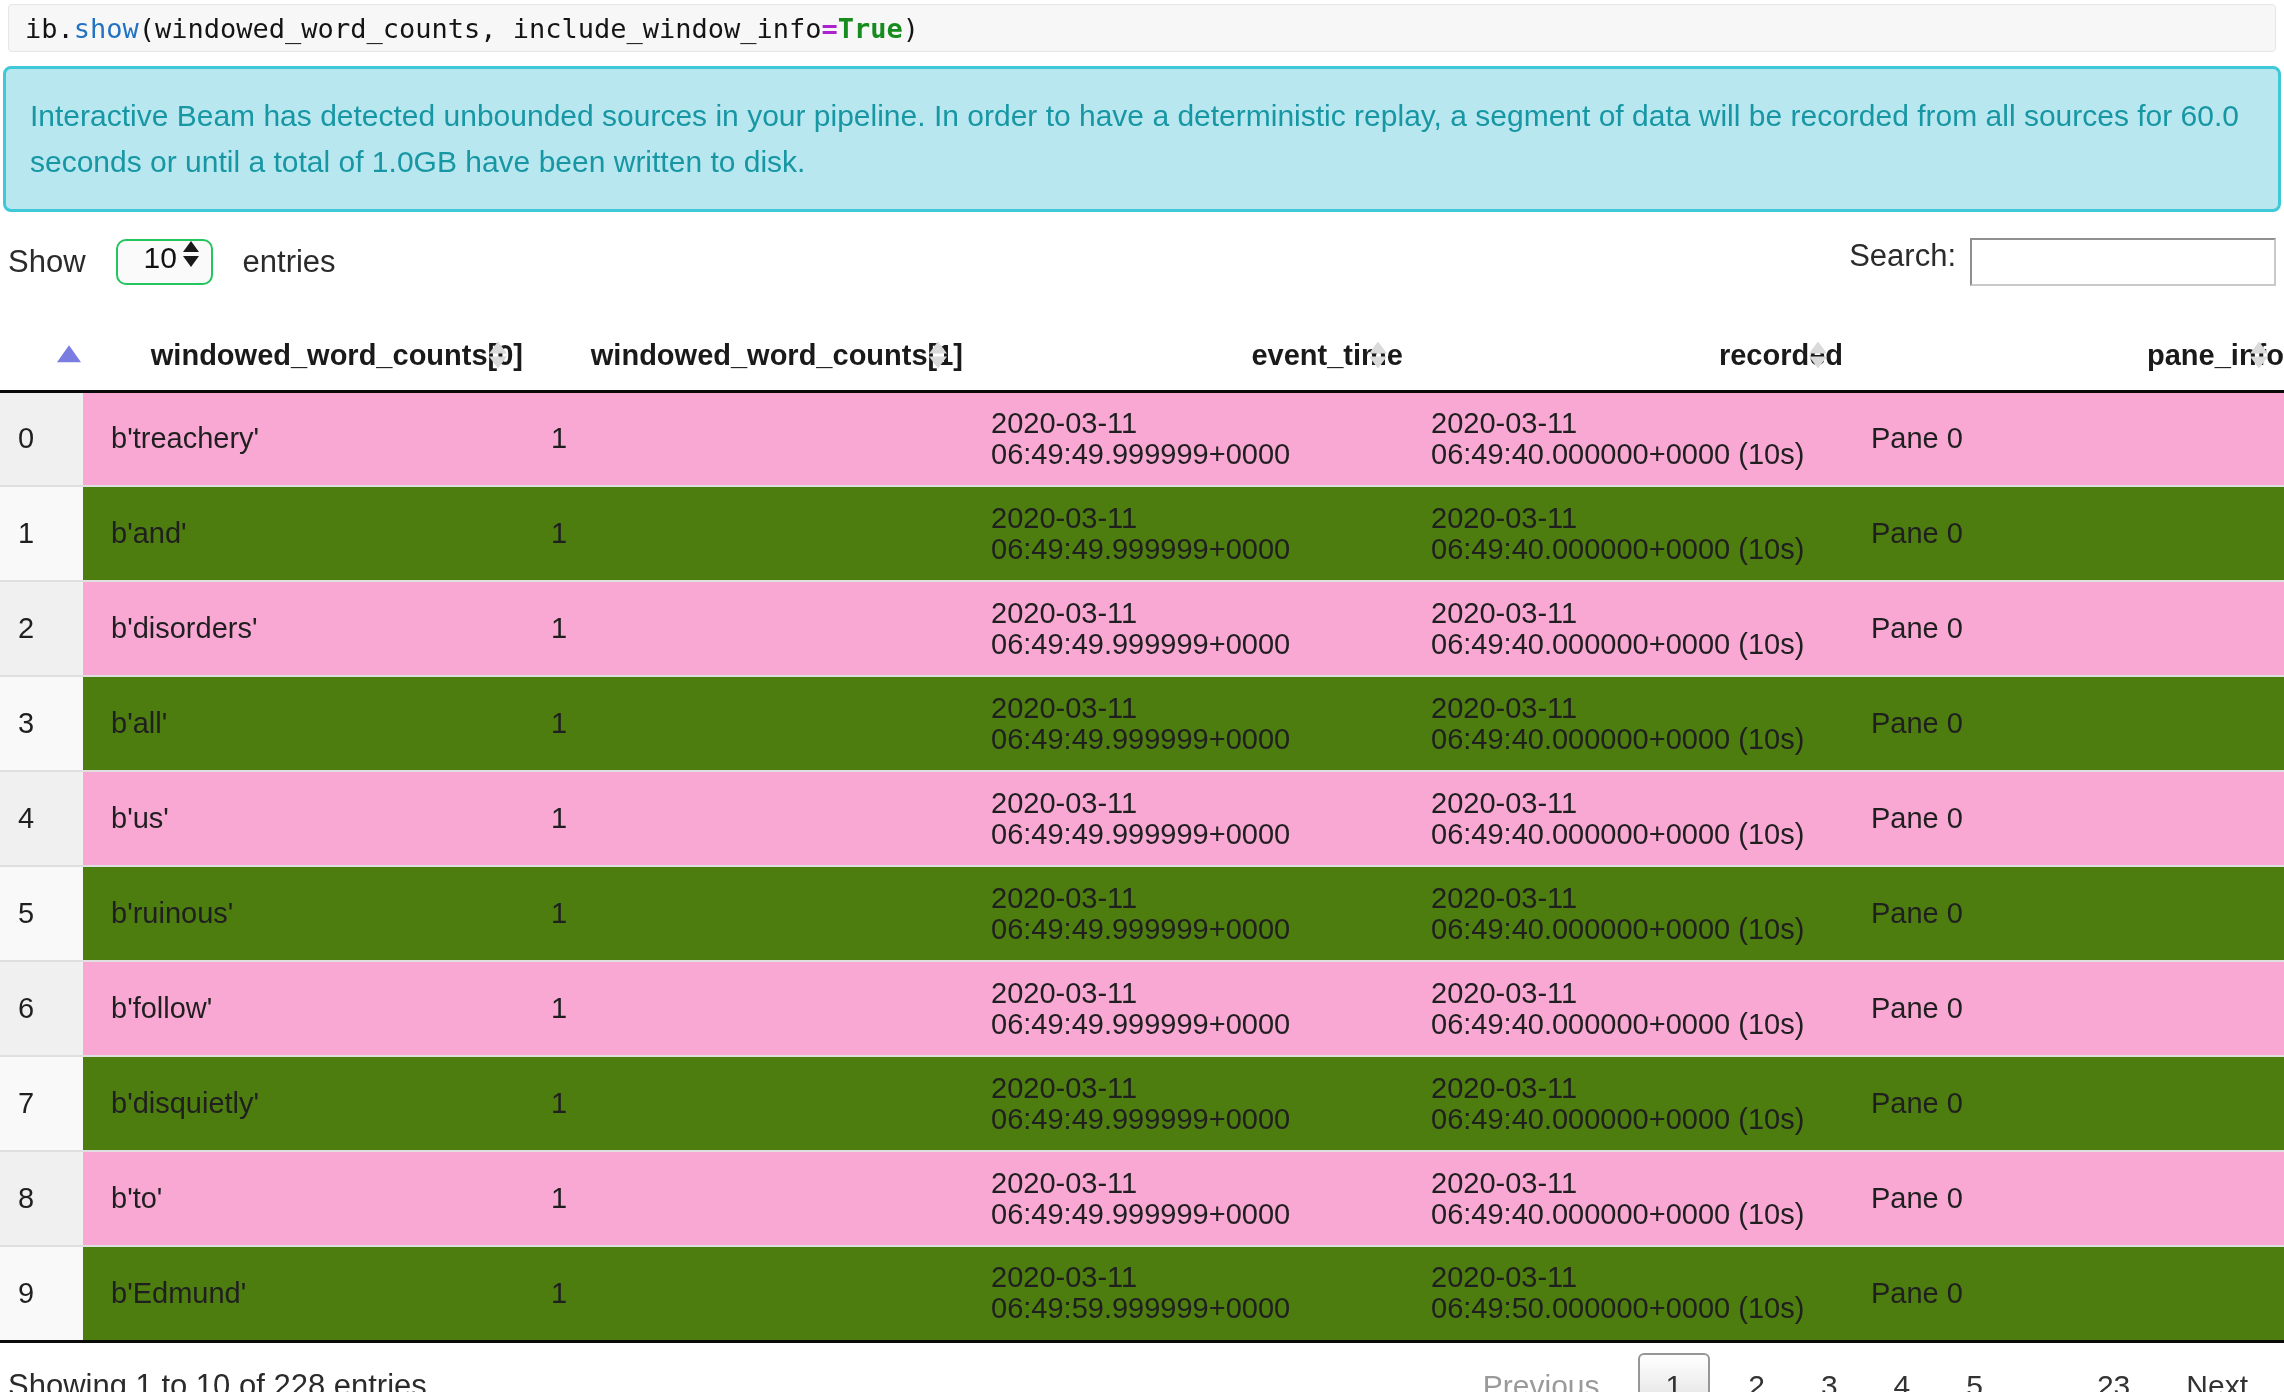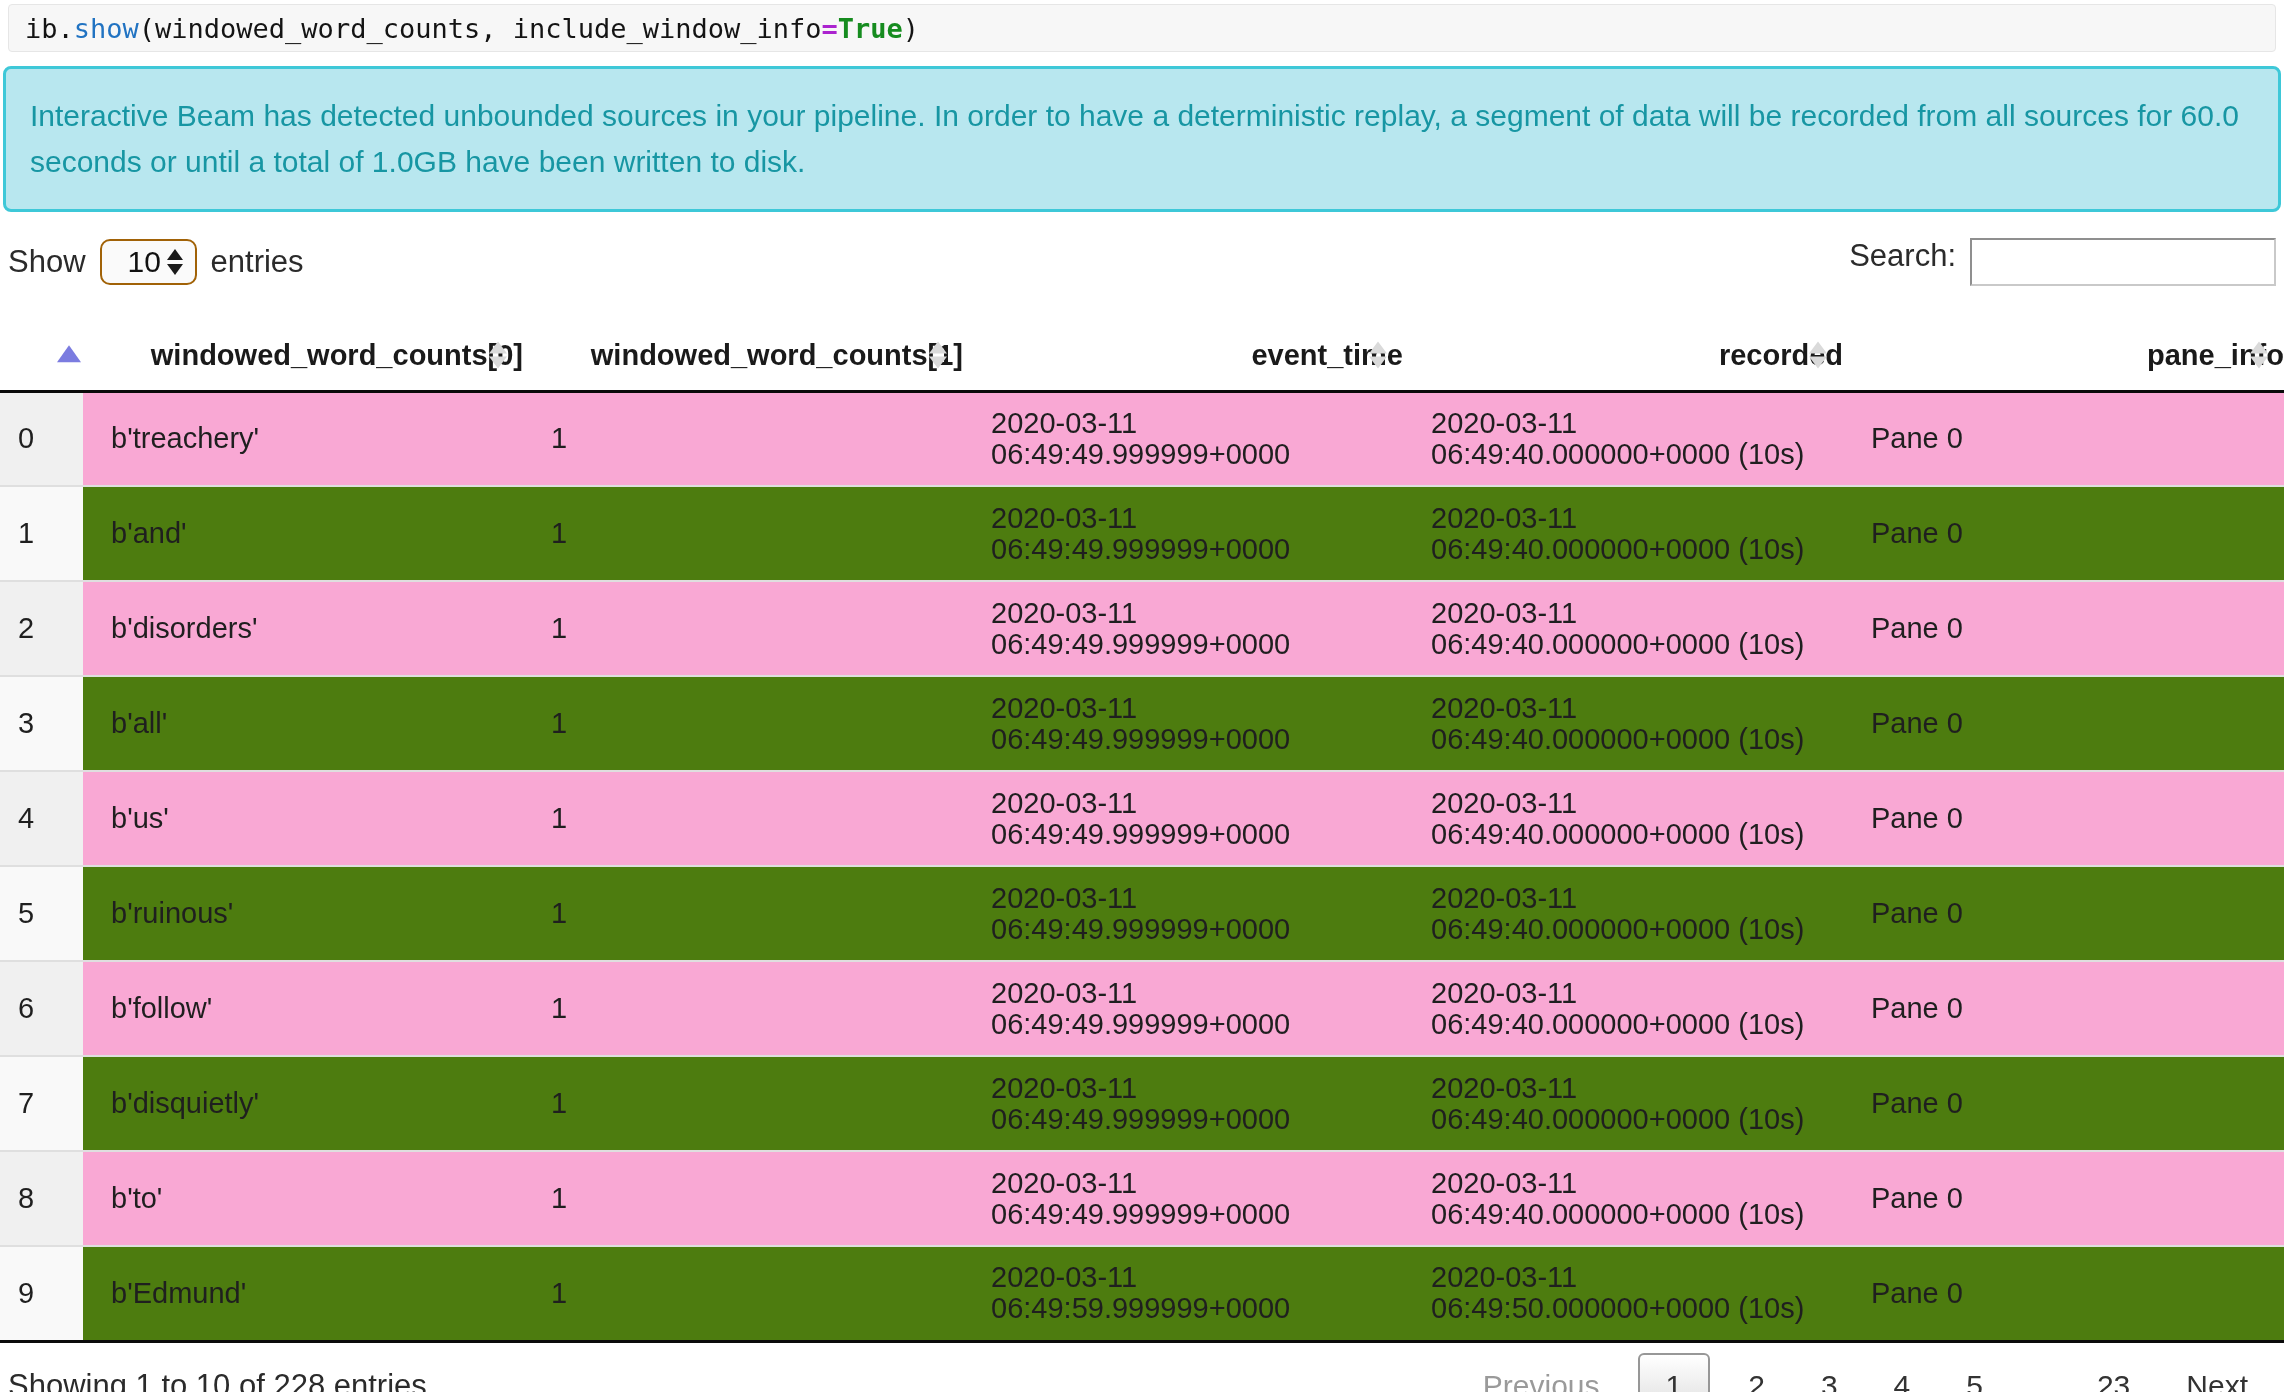--- a/index.html
+++ b/index.html
@@ -18,23 +18,23 @@
 
   
   .banner { margin: 14px 3px 0 3px; background: #b8e7ef; border: 3px solid #3ec8d8;
             border-radius: 8px; padding: 24px 24px; color: #1796a3;
             font-size: 30px; line-height: 46px; }
 
   
   .controls { margin: 24px 8px 0 8px; height: 52px;
               display: flex; align-items: center; justify-content: space-between; }
   .length-control { display: flex; align-items: center; font-size: 31px; color: #2b2b2b; }
-  .page-size { margin: 0 14px; width: 97px; height: 46px; background: #fafafa;
-               border: 2px solid #a16207; border-radius: 10px;
-               display: flex; align-items: center; padding: 0 12px 0 26px; cursor: default; }
+  .page-size { margin: 0 30px; width: 97px; height: 46px; background: #fafafa;
+               border: 2px solid #22c55e; border-radius: 10px;
+               display: flex; align-items: flex-start; padding: 0 12px 0 26px; cursor: default; }
   .page-size .val { flex: 1; font-size: 30px; color: #111; }
   .spinner { display: flex; flex-direction: column; align-items: center; gap: 4px; }
   .spinner .up   { width: 0; height: 0; border-left: 8px solid transparent;
                    border-right: 8px solid transparent; border-bottom: 11px solid #1a1a1a; }
   .spinner .down { width: 0; height: 0; border-left: 8px solid transparent;
                    border-right: 8px solid transparent; border-top: 11px solid #1a1a1a; }
   .search-control { display: flex; align-items: flex-start; font-size: 31px; color: #2b2b2b; }
   .search-control input { margin-left: 14px; width: 306px; height: 48px;
                border-style: solid; border-width: 2px;
                border-color: #8f8f8f #c9c9c9 #c9c9c9 #8f8f8f;

